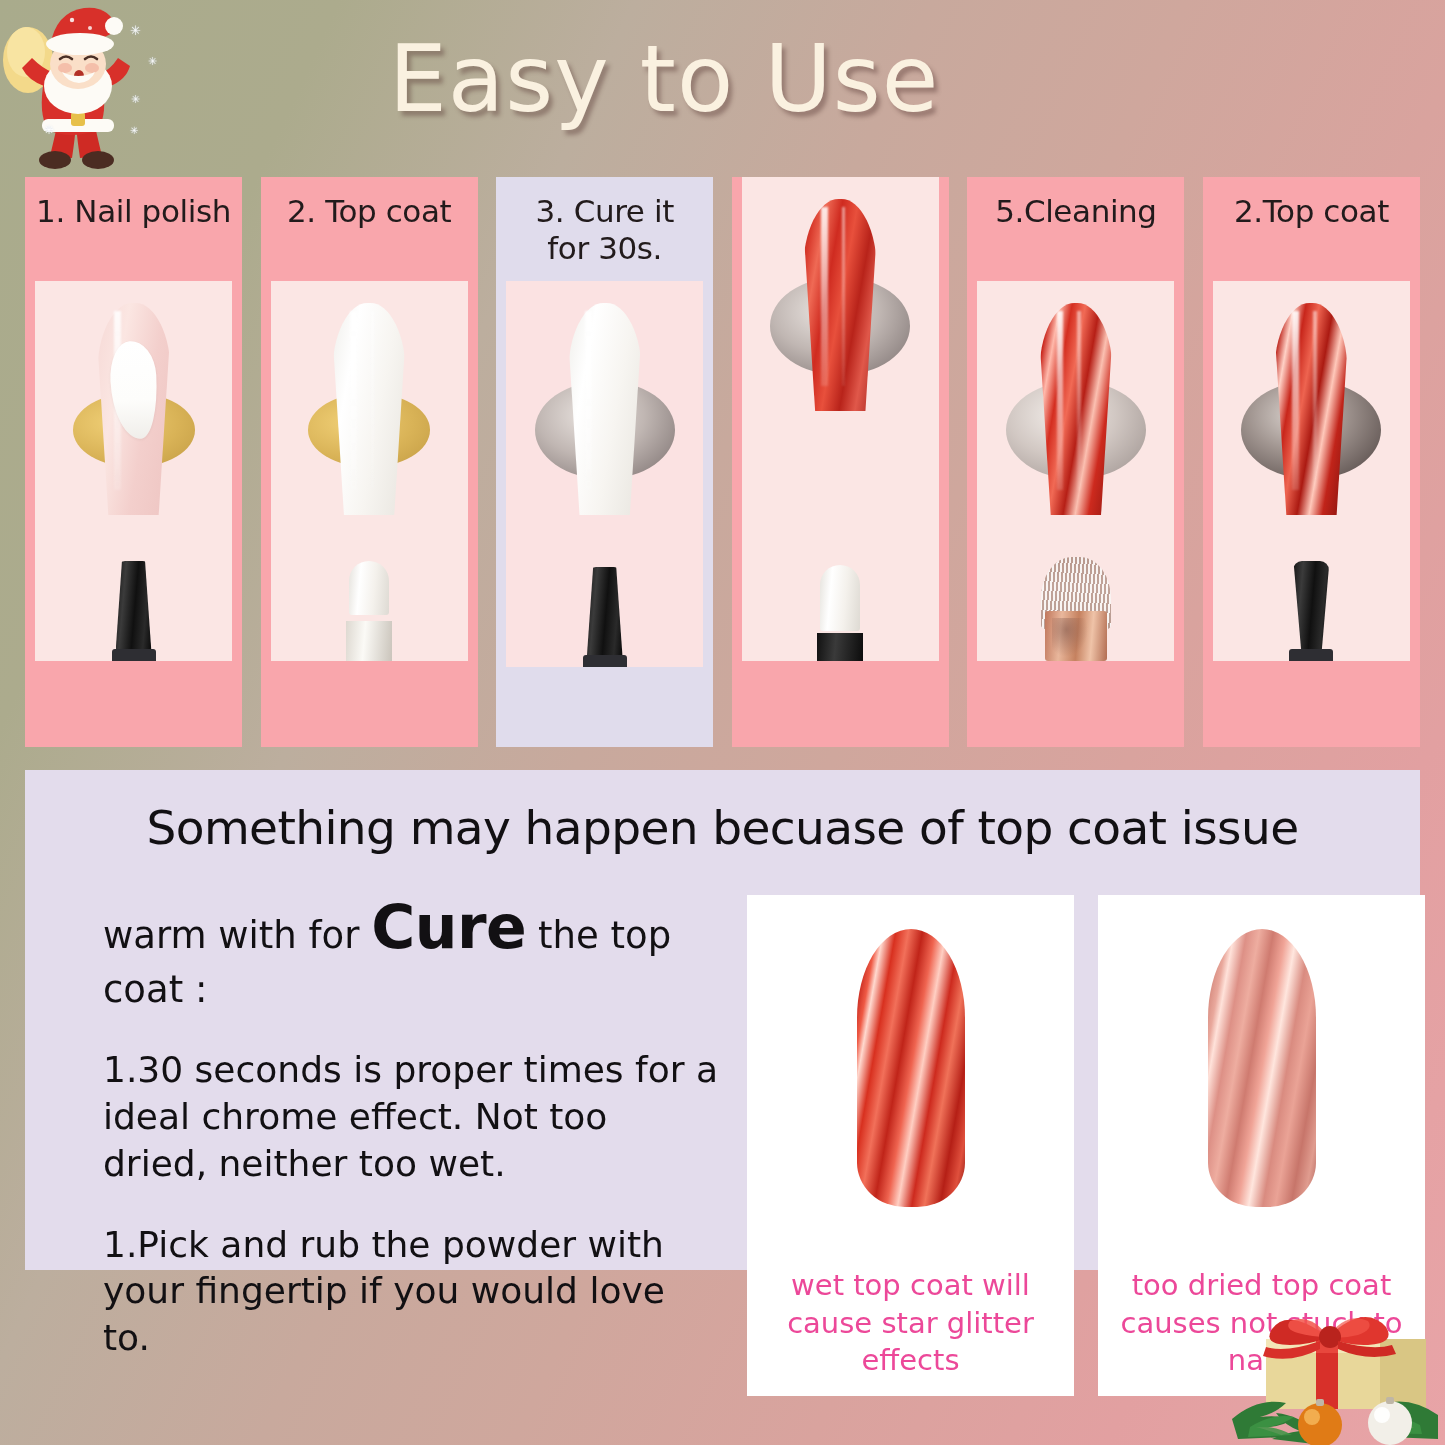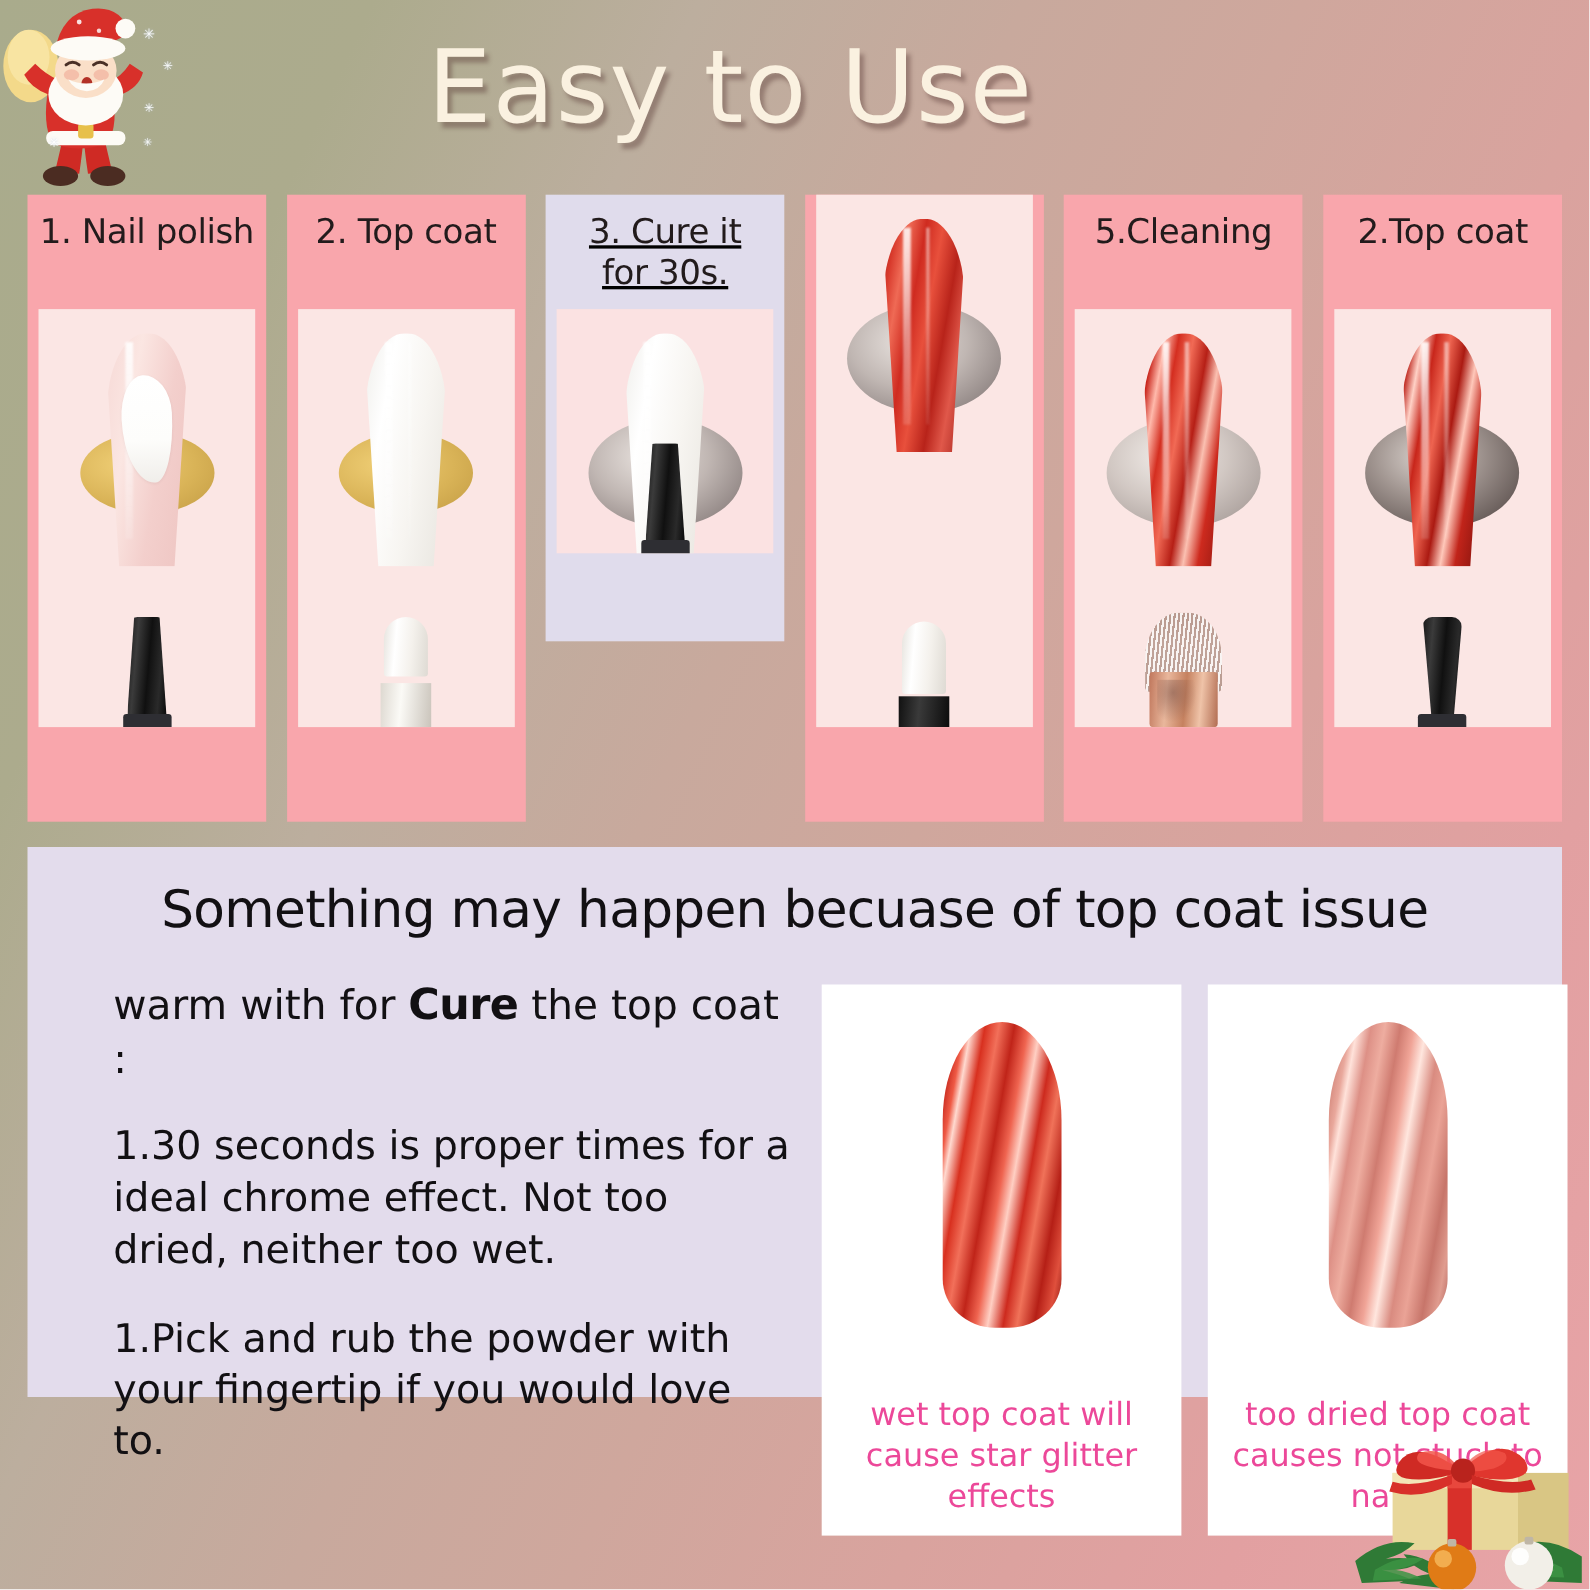--- a/index.html
+++ b/index.html
@@ -76,22 +76,21 @@
     width: 217px;
     height: 570px;
     background: #f9a6ac;
     display: flex;
     flex-direction: column;
     align-items: center;
     justify-content: center;
   }
   .step-card.cure {
     background: #e0dcec;
-    height: 406px;
-    text-decoration: underline;
+    height: 570px;
   }
   .step-label {
     width: 100%;
     min-height: 104px;
     padding: 16px 4px 6px;
     text-align: center;
     font-size: 31px;
     line-height: 1.18;
     color: #221b1c;
     font-family: "DejaVu Sans", sans-serif;
@@ -285,21 +284,21 @@
     flex: 0 0 640px;
     color: #121013;
     font-family: "DejaVu Sans", sans-serif;
   }
   .tips-lead {
     font-size: 37px;
     line-height: 1.28;
     padding-left: 22px;
   }
   .tips-lead .cure {
-    font-size: 39px;
+    font-size: 60px;
     font-weight: 700;
     letter-spacing: -0.5px;
     margin-top: 16px;
   }
   .tip {
     font-size: 36px;
     line-height: 1.3;
     padding-left: 22px;
     margin-top: 34px;
   }

